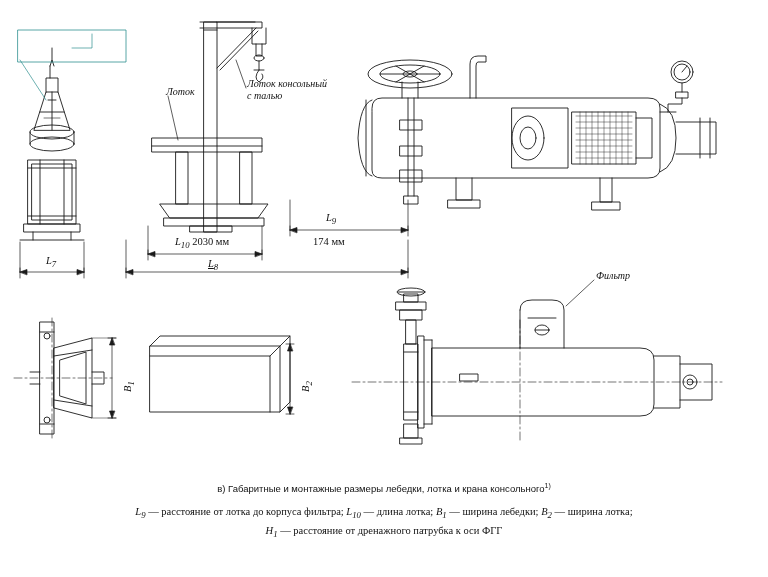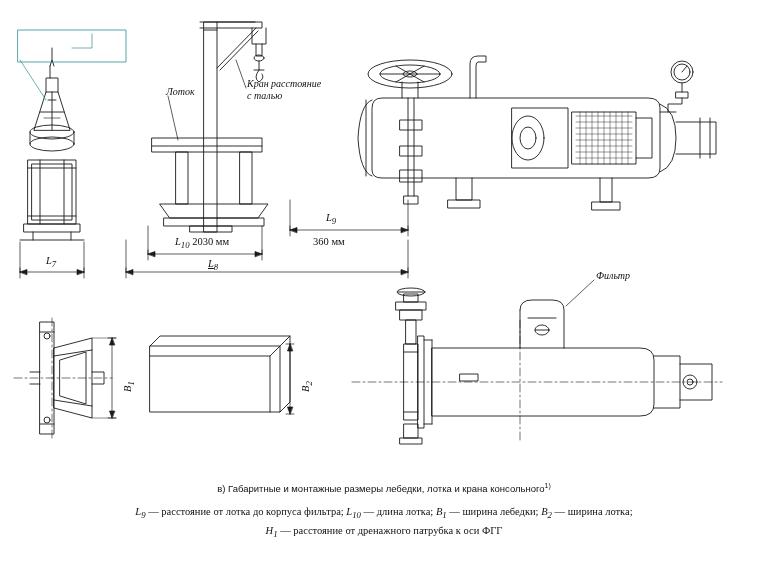--- a/index.html
+++ b/index.html
@@ -305,32 +305,32 @@
         <path d="M594 280 L566 306"></path>
       </g>
 
     </g>
   </svg>
 
   <div class="lbl" style="left:146px; top:86px;margin-left:20px;">
     <span>Лоток</span>
   </div>
   <div class="lbl" style="left:247px; top:78px;">
-    <span style="white-space:pre-line;">Кран расстояние
+    <span style="white-space:pre-line;">Лоток консольный
 с талью</span>
   </div>
   <div class="lbl" style="left:596px; top:270px;">
     <span>Фильтр</span>
   </div>
 
   <div class="dim" style="left:326px; top:212px;">
     <i>L</i><sub style="font-style:italic;">9</sub>
   </div>
   <div class="dim" style="left:313px; top:236px;">
-    <span>360 мм</span>
+    <span>174 мм</span>
   </div>
 
   <div class="dim" style="left:175px; top:236px;">
     <i>L</i><sub style="font-style:italic;">10</sub>&nbsp;<span>2030 мм</span>
   </div>
 
   <div class="dim" style="left:208px; top:258px;text-decoration:underline;">
     <i>L</i><sub style="font-style:italic;">8</sub>
   </div>
   <div class="dim" style="left:188px; top:276px;">

